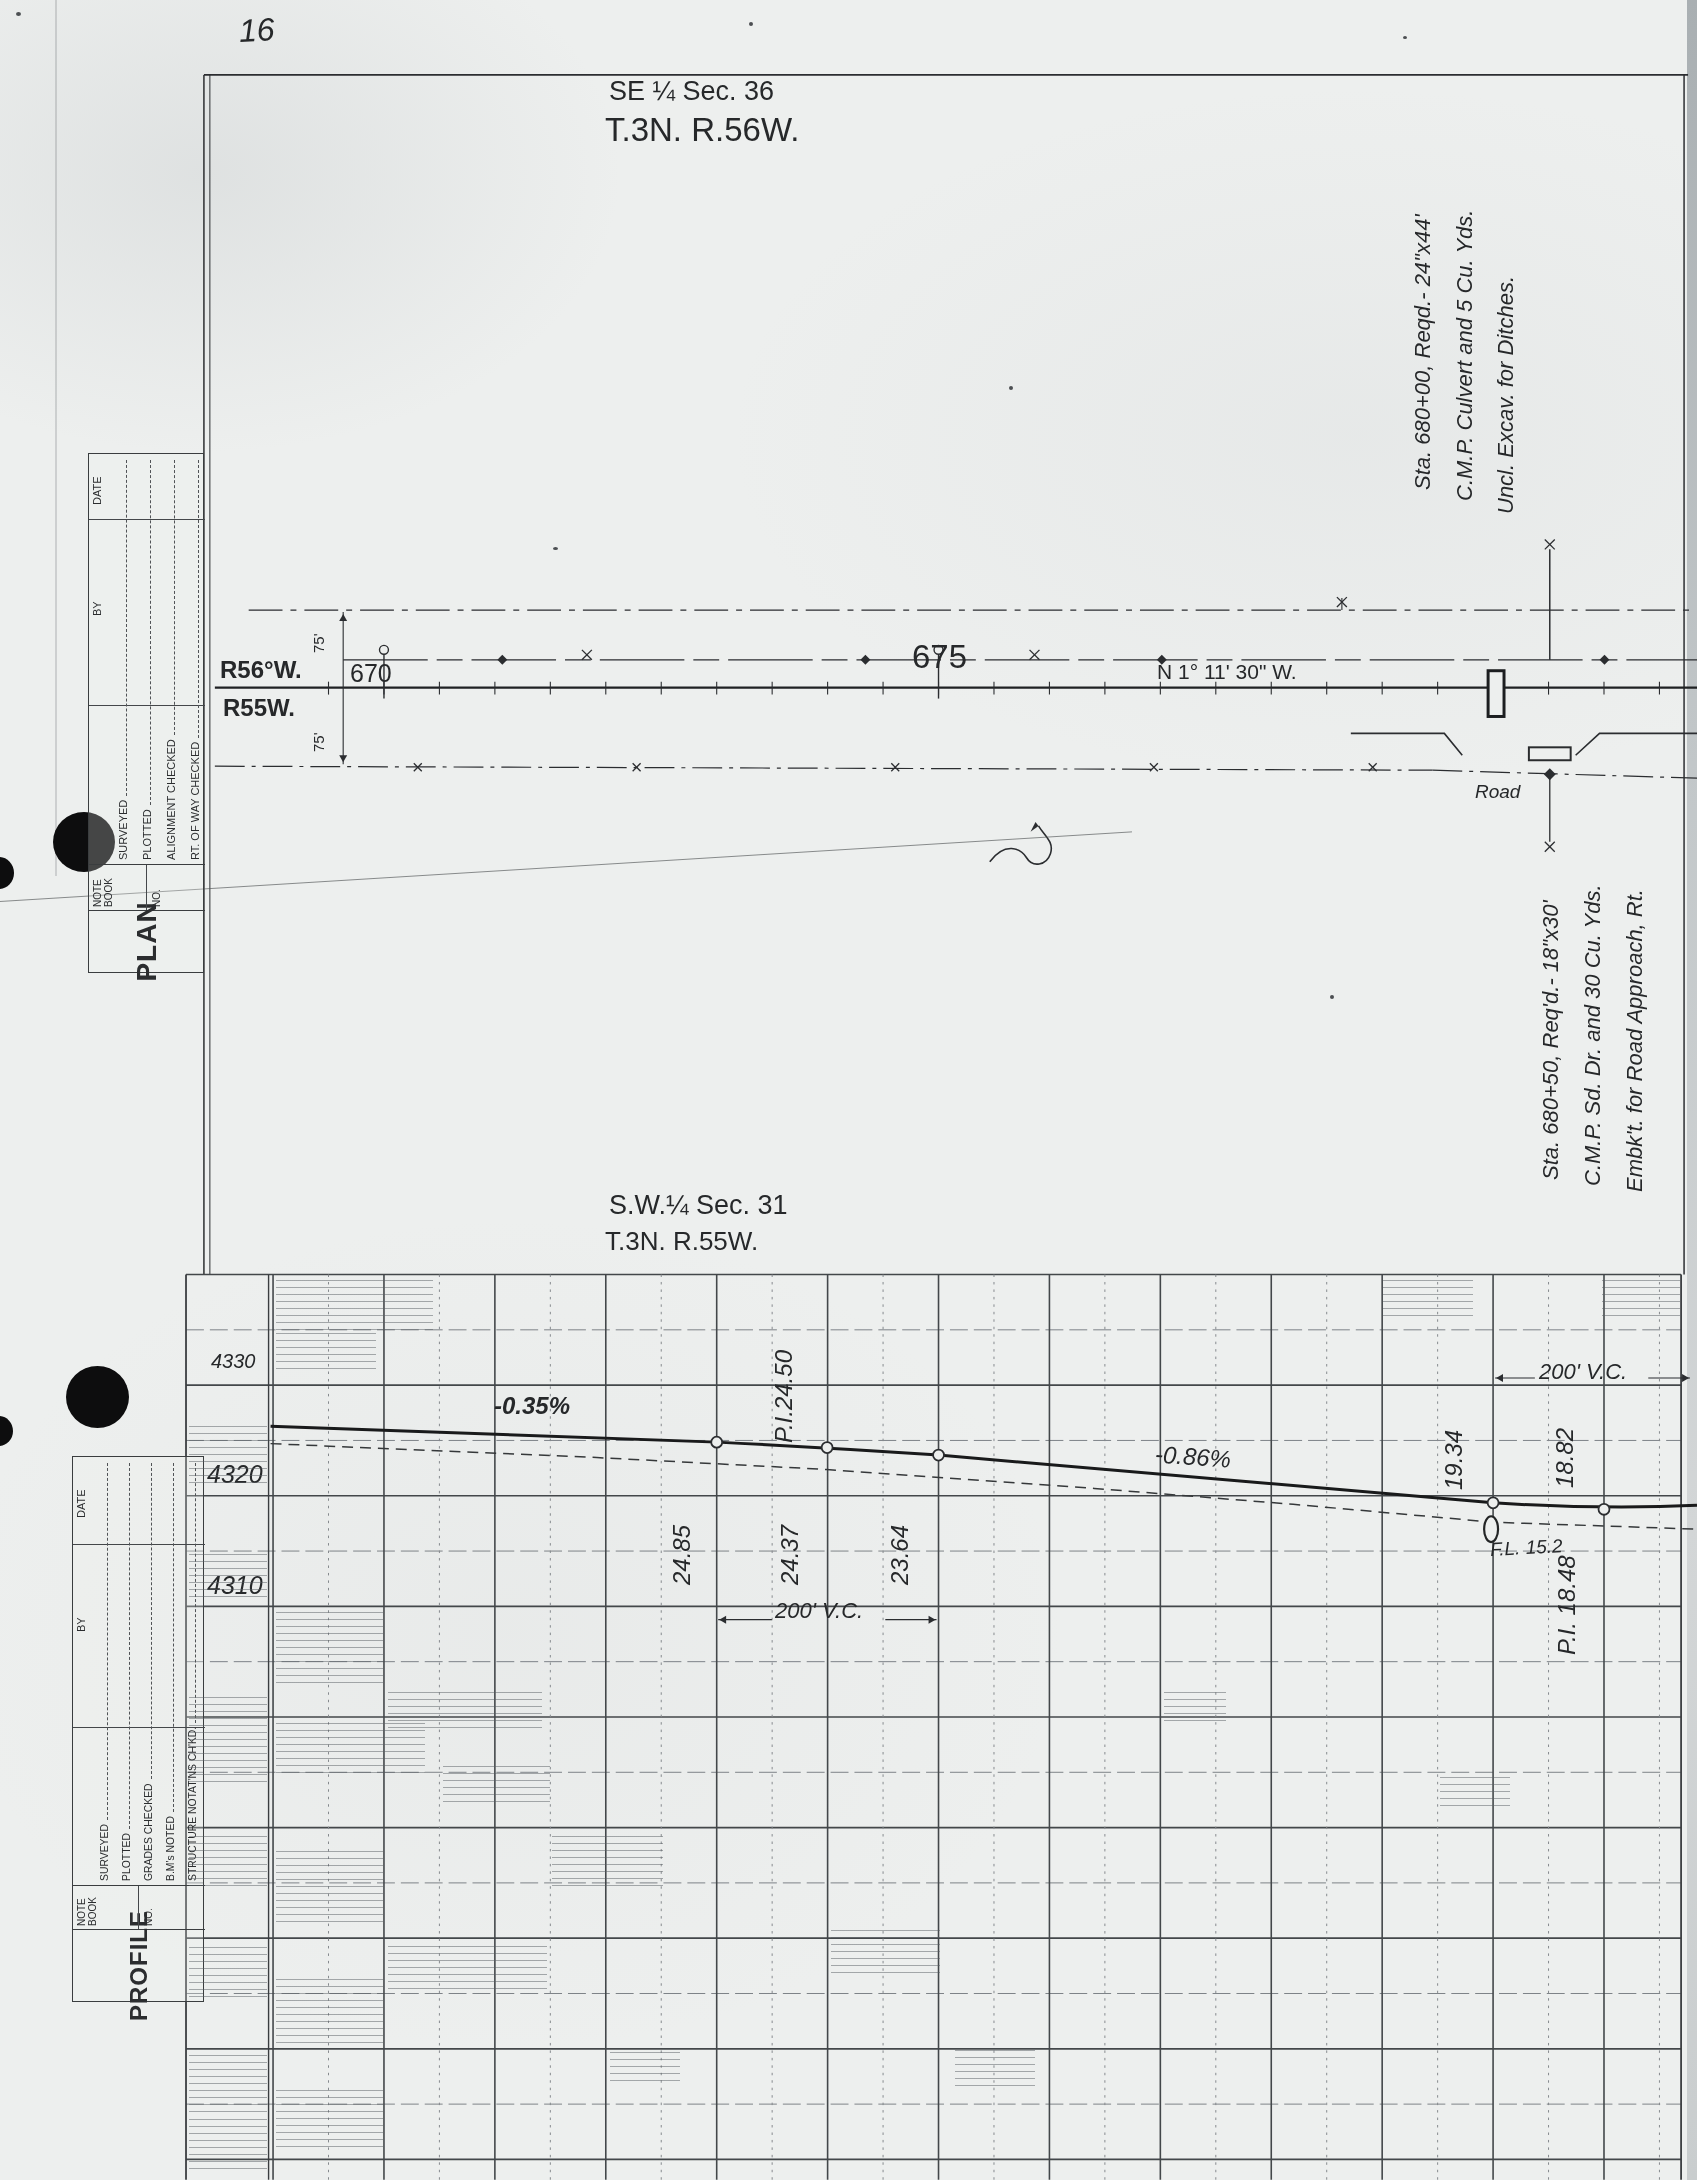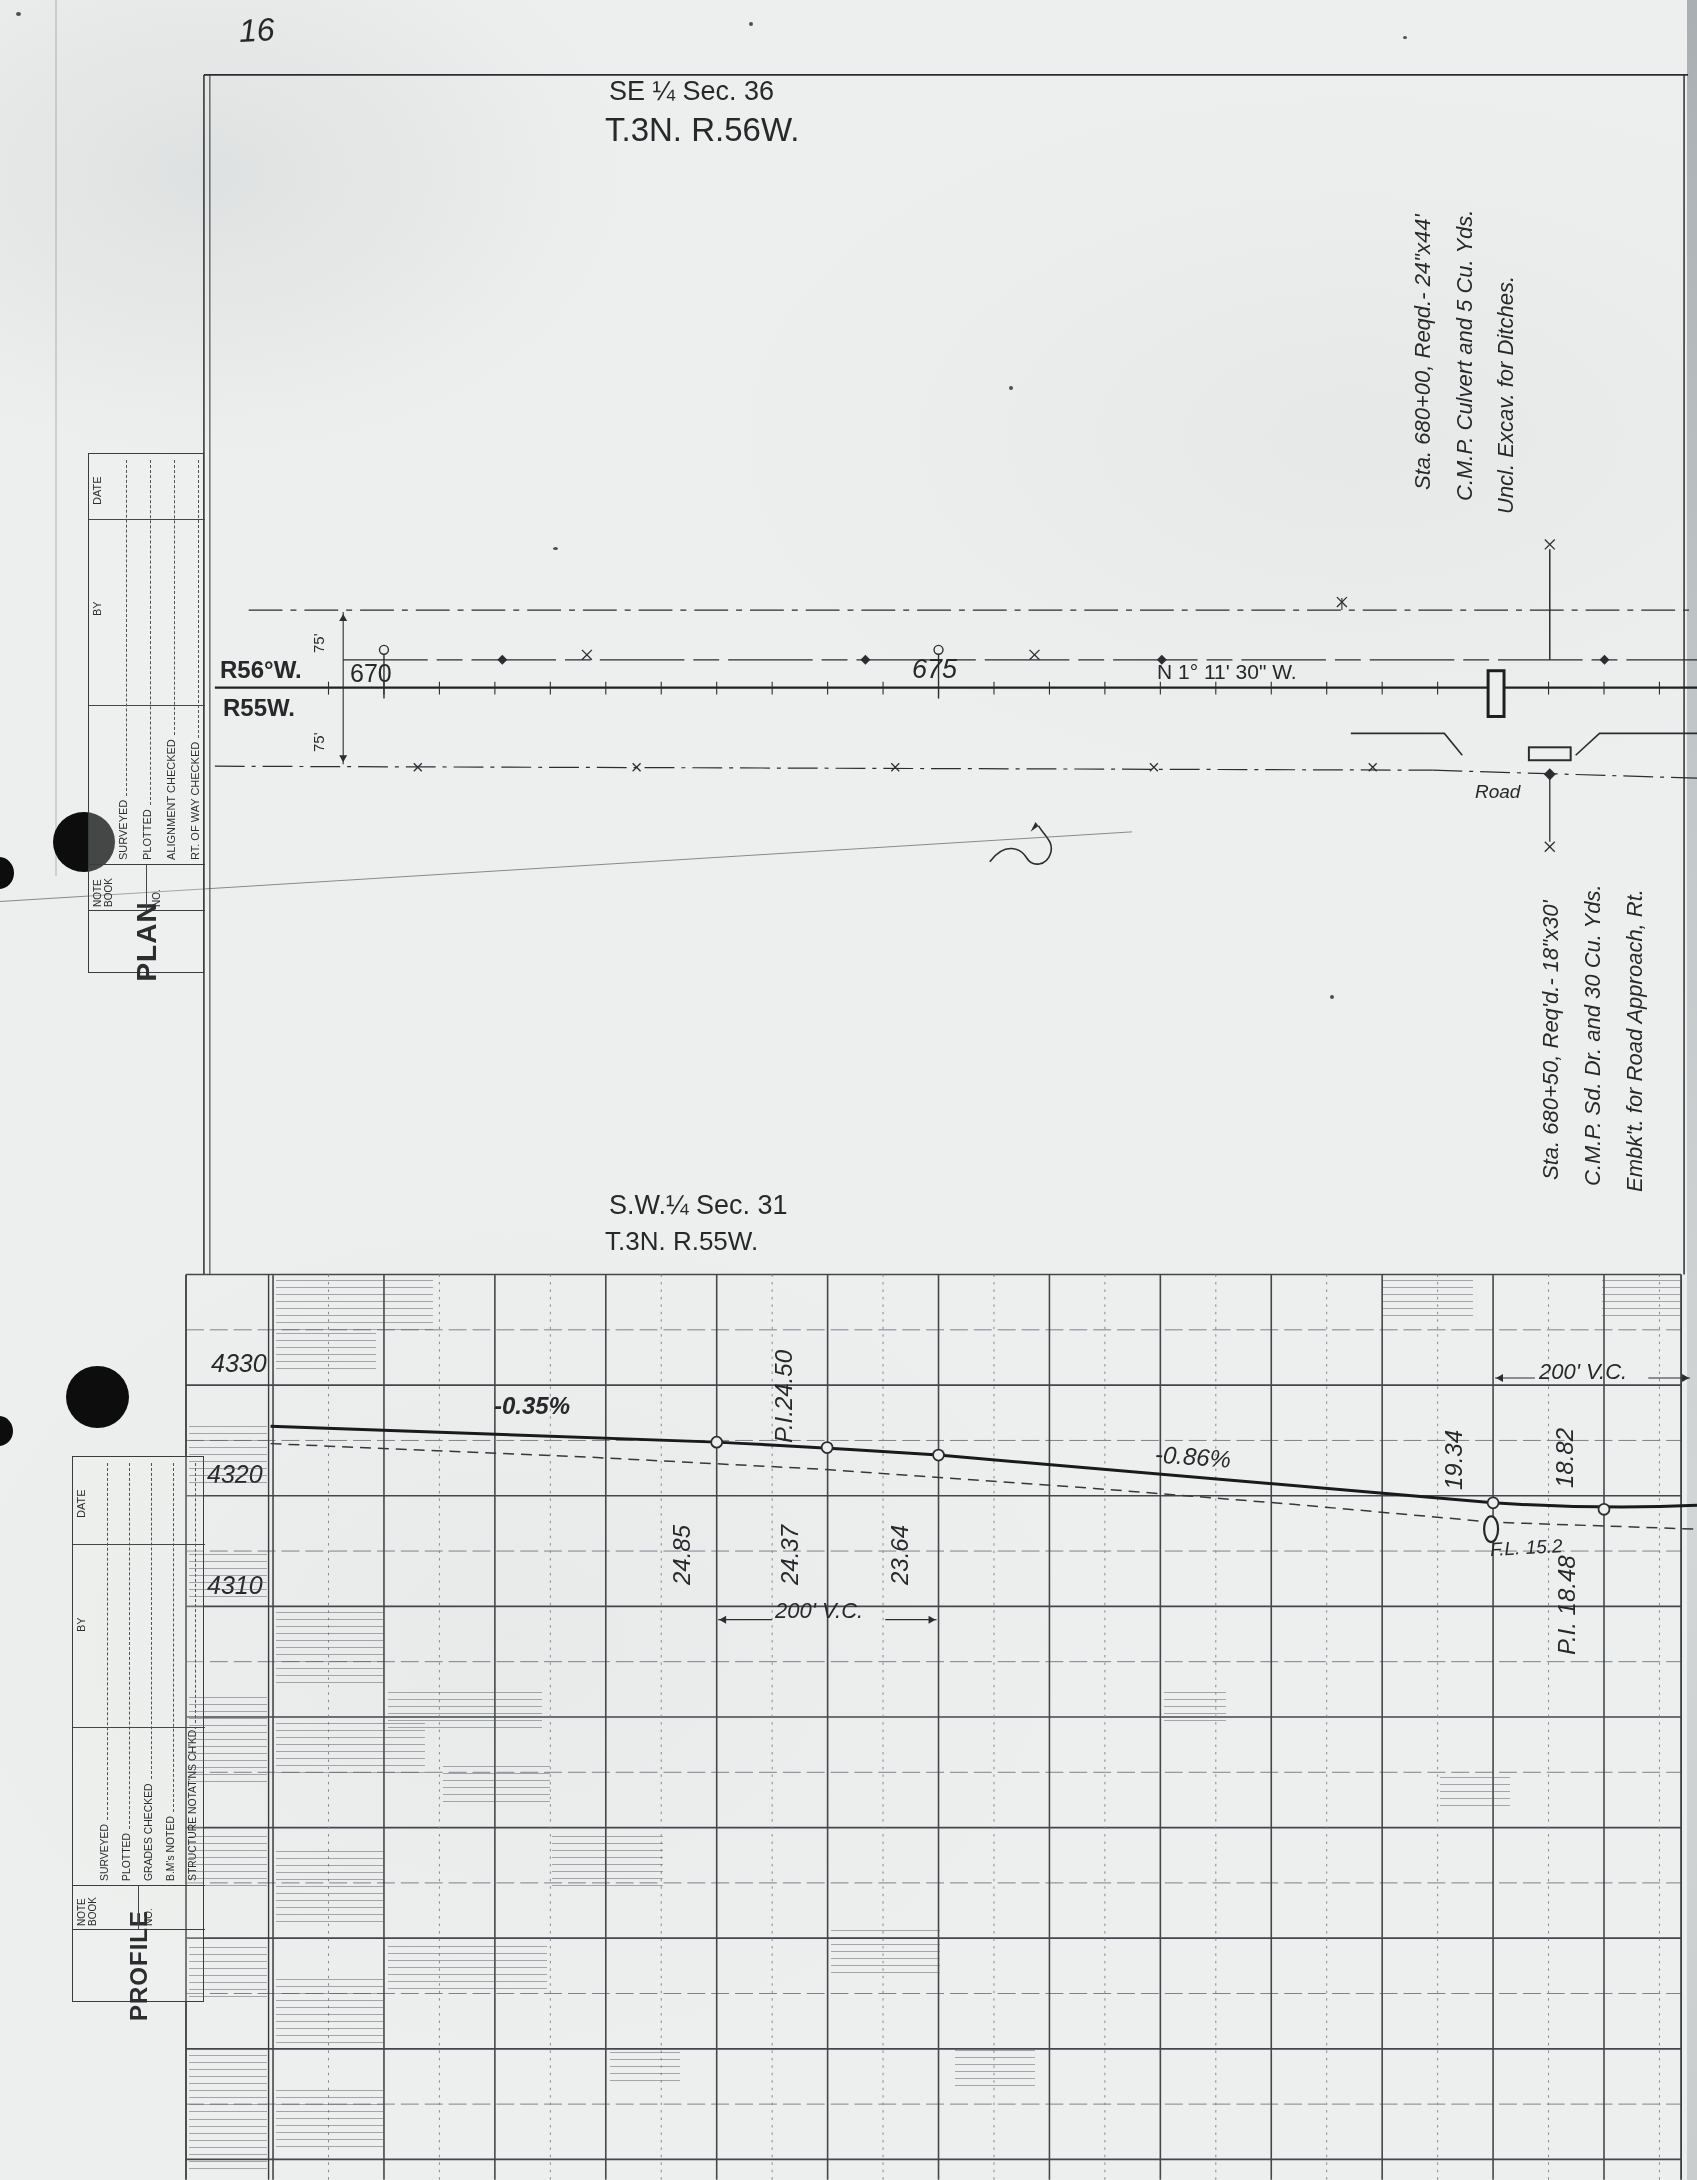--- a/index.html
+++ b/index.html
@@ -194,38 +194,38 @@
     </svg>
 
   <div class="lbl hand" style="left:239px;top:14px;font-size:32px;transform:rotate(-3deg);">16</div>
 
   <div class="lbl" style="left:609px;top:78px;font-size:27px;">SE ¼ Sec. 36</div>
   <div class="lbl" style="left:605px;top:113px;font-size:33px;">T.3N.  R.56W.</div>
 
   <div class="lbl" style="left:220px;top:658px;font-size:24px;font-weight:bold;">R56°W.</div>
   <div class="lbl" style="left:223px;top:696px;font-size:24px;font-weight:bold;">R55W.</div>
   <div class="lbl" style="left:350px;top:661px;font-size:25px;">670</div>
-  <div class="lbl" style="left:912px;top:656px;font-size:27px;font-style:italic;">675</div>
+  <div class="lbl" style="left:912px;top:640px;font-size:33px;">675</div>
   <div class="lbl" style="left:1157px;top:661px;font-size:21px;">N 1° 11' 30" W.</div>
   <div class="lbl vt" style="left:326px;top:638px;font-size:15px;">75'</div>
   <div class="lbl vt" style="left:326px;top:737px;font-size:15px;">75'</div>
   <div class="lbl hand" style="left:1475px;top:782px;font-size:19px;">Road</div>
 
   <div class="lbl hand vt" style="left:1434px;top:468px;font-size:22px;">Sta. 680+00, Reqd.- 24"x44'</div>
   <div class="lbl hand vt" style="left:1476px;top:479px;font-size:22px;">C.M.P. Culvert and 5 Cu. Yds.</div>
   <div class="lbl hand vt" style="left:1517px;top:492px;font-size:22px;">Uncl. Excav. for Ditches.</div>
 
   <div class="lbl hand vt" style="left:1562px;top:1158px;font-size:22px;">Sta. 680+50, Req'd.- 18"x30'</div>
   <div class="lbl hand vt" style="left:1604px;top:1164px;font-size:22px;">C.M.P. Sd. Dr. and 30 Cu. Yds.</div>
   <div class="lbl hand vt" style="left:1646px;top:1170px;font-size:22px;">Embk't. for Road Approach, Rt.</div>
 
   <div class="lbl" style="left:609px;top:1192px;font-size:27px;">S.W.¼ Sec. 31</div>
   <div class="lbl" style="left:605px;top:1228px;font-size:26px;">T.3N.  R.55W.</div>
 
-  <div class="lbl hand" style="left:211px;top:1351px;font-size:25px;">4330</div>
+  <div class="lbl hand" style="left:211px;top:1351px;font-size:20px;">4330</div>
   <div class="lbl hand" style="left:207px;top:1462px;font-size:25px;">4320</div>
   <div class="lbl hand" style="left:207px;top:1573px;font-size:25px;">4310</div>
 
   <div class="lbl hand" style="left:494px;top:1394px;font-size:24px;font-weight:bold;">-0.35%</div>
   <div class="lbl hand" style="left:1155px;top:1445px;font-size:24px;transform:rotate(4deg);">-0.86%</div>
   <div class="lbl hand vt" style="left:796px;top:1419px;font-size:24px;">P.I.24.50</div>
   <div class="lbl hand vt" style="left:694px;top:1561px;font-size:24px;">24.85</div>
   <div class="lbl hand vt" style="left:802px;top:1561px;font-size:24px;">24.37</div>
   <div class="lbl hand vt" style="left:912px;top:1561px;font-size:24px;">23.64</div>
   <div class="lbl hand vt" style="left:1466px;top:1466px;font-size:24px;">19.34</div>

